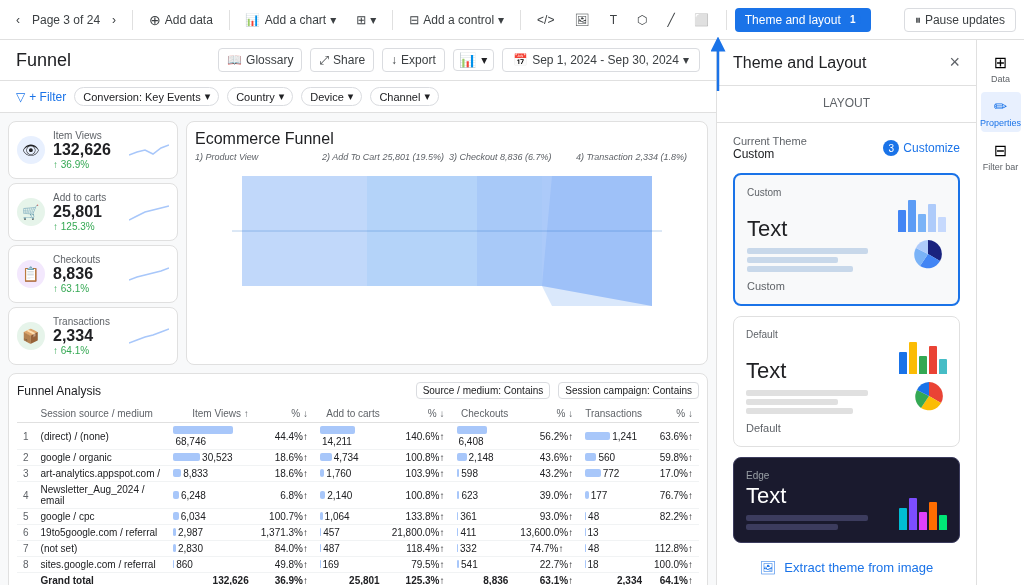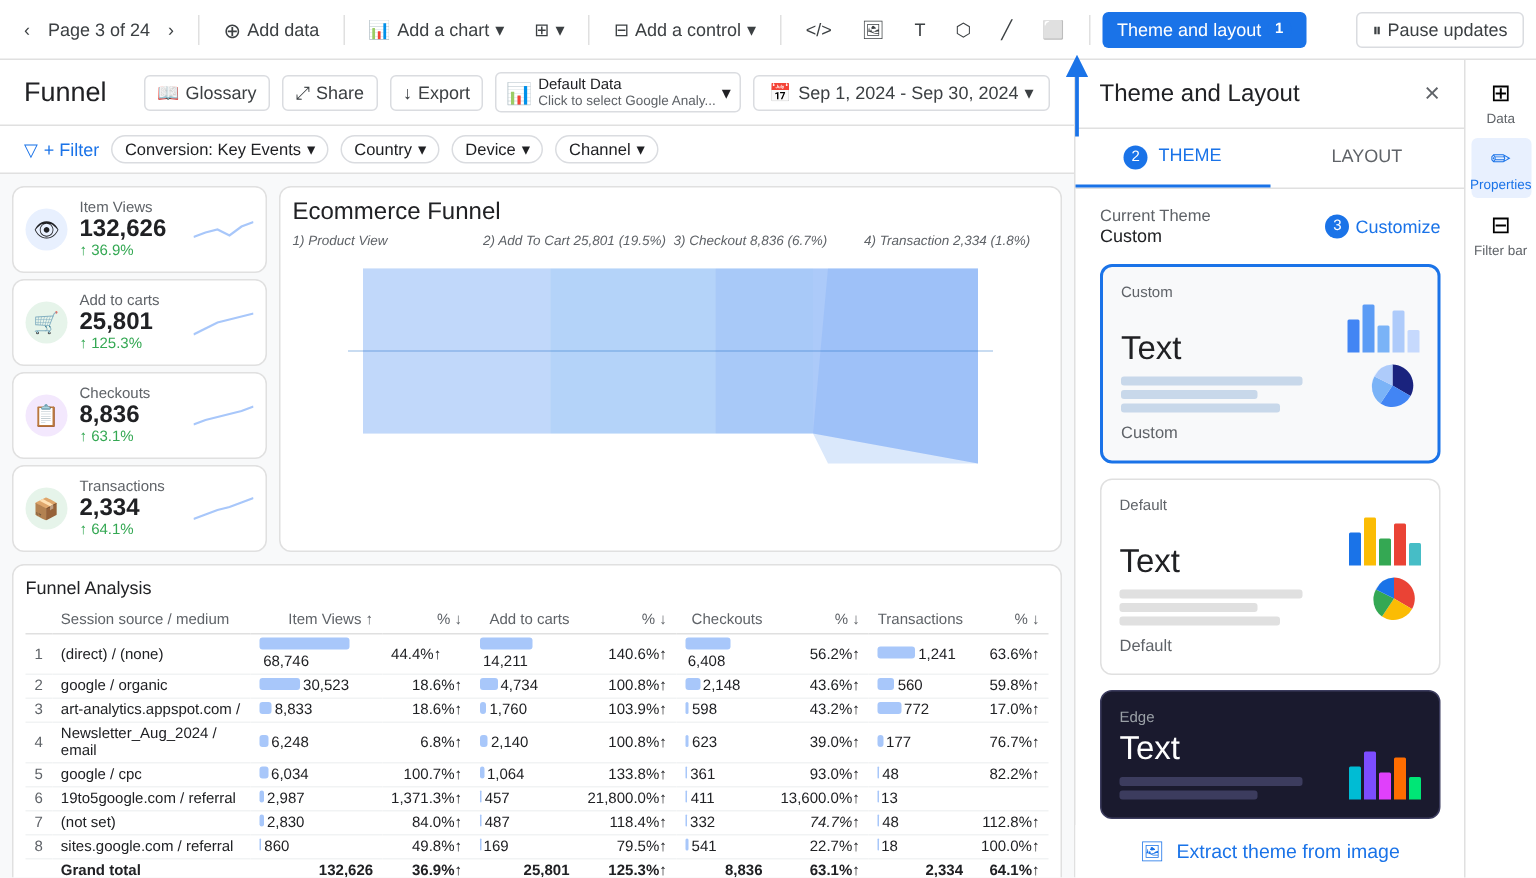--- a/index.html
+++ b/index.html
@@ -297,24 +297,20 @@
         <button class="header-btn">
           <span>⤢</span>
           <span>Share</span>
         </button>
         <button class="header-btn">
           <span>↓</span>
           <span>Export</span>
         </button>
         <div style="display:flex;align-items:center;gap:4px;border:1px solid #dadce0;border-radius:4px;padding:2px 6px;background:#fff">
           <span style="color:#e8710a;font-size:14px;">📊</span>
-          <div>
-            <div style="font-size:10px;font-weight:500;">Default Data</div>
-            <div style="font-size:9px;color:#5f6368;">Click to select Google Analy...</div>
-          </div>
           <span>▾</span>
         </div>
         <button class="date-btn">
           <span>📅</span>
           <span>Sep 1, 2024 - Sep 30, 2024</span>
           <span>▾</span>
         </button>
       </div>
     </div>
 
@@ -421,20 +417,24 @@
           <path d="M 310,10 L 310,120 L 420,140 L 420,10 Z" fill="#4285f4" opacity="0.3"></path>
 
           <line x1="0" y1="65" x2="430" y2="65" stroke="#1565c0" stroke-width="1" opacity="0.3"></line>
         </svg>
       </div>
     </div>
 
     <div class="analysis-section">
       <div class="analysis-header">
         <span class="analysis-title">Funnel Analysis</span>
+        <div class="analysis-filters">
+          <span class="analysis-filter">Source / medium: Contains</span>
+          <span class="analysis-filter">Session campaign: Contains</span>
+        </div>
       </div>
       <table class="data-table">
         <thead>
           <tr>
             <th></th>
             <th>Session source / medium</th>
             <th class="num">Item Views ↑</th>
             <th class="num">% ↓</th>
             <th class="num">Add to carts</th>
             <th class="num">% ↓</th>
@@ -442,21 +442,21 @@
             <th class="num">% ↓</th>
             <th class="num">Transactions</th>
             <th class="num">% ↓</th>
           </tr>
         </thead>
         <tbody id="table-body">
         <tr>
               <td style="color: rgb(95, 99, 104);">1</td>
               <td style="text-align: left;">(direct) / (none)</td>
               <td class="bar-cell"><span class="bar-fill" style="width:60px;"></span><span style="margin-left:2px;">68,746</span></td>
-              <td style="">44.4%↑</td>
+              <td style="text-align: right;">44.4%↑</td>
               <td class="bar-cell"><span class="bar-fill" style="width:35px;"></span><span style="margin-left:2px;">14,211</span></td>
               <td style="text-align: right;">140.6%↑</td>
               <td class="bar-cell"><span class="bar-fill" style="width:30px;"></span><span style="margin-left:2px;">6,408</span></td>
               <td style="text-align: right;">56.2%↑</td>
               <td class="bar-cell"><span class="bar-fill" style="width:25px;"></span><span style="margin-left:2px;">1,241</span></td>
               <td style="text-align: right;">63.6%↑</td>
             </tr>
             <tr>
               <td style="color: rgb(95, 99, 104);">2</td>
               <td style="text-align: left;">google / organic</td>
@@ -518,21 +518,21 @@
               <td style="text-align: right;"></td>
             </tr>
             <tr>
               <td style="color: rgb(95, 99, 104);">7</td>
               <td style="text-align: left;">(not set)</td>
               <td class="bar-cell"><span class="bar-fill" style="width:2.4699618886917056px;"></span><span style="margin-left:2px;">2,830</span></td>
               <td style="text-align: right;">84.0%↑</td>
               <td class="bar-cell"><span class="bar-fill" style="width:1.1994229821968896px;"></span><span style="margin-left:2px;">487</span></td>
               <td style="text-align: right;">118.4%↑</td>
               <td class="bar-cell"><span class="bar-fill" style="width:1.554307116104869px;"></span><span style="margin-left:2px;">332</span></td>
-              <td style="text-align: right; font-style: italic;">74.7%↑</td>
+              <td style="text-align: center;">74.7%↑</td>
               <td class="bar-cell"><span class="bar-fill" style="width:0.9669621273166802px;"></span><span style="margin-left:2px;">48</span></td>
               <td style="text-align: right;">112.8%↑</td>
             </tr>
             <tr>
               <td style="color: rgb(95, 99, 104);">8</td>
               <td style="text-align: left;">sites.google.com / referral</td>
               <td class="bar-cell"><span class="bar-fill" style="width:0.7505891251854653px;"></span><span style="margin-left:2px;">860</span></td>
               <td style="text-align: right;">49.8%↑</td>
               <td class="bar-cell"><span class="bar-fill" style="width:0.41622686651185703px;"></span><span style="margin-left:2px;">169</span></td>
               <td style="text-align: right;">79.5%↑</td>
@@ -561,24 +561,20 @@
 
   </div>
 
   <div class="right-panel">
     <div class="panel-header">
       <span class="panel-title">Theme and Layout</span>
       <button class="close-btn">×</button>
     </div>
 
     <div class="panel-tabs">
-      <button class="panel-tab active">
-        <span class="tab-badge">2</span>
-        <span>THEME</span>
-      </button>
       <button class="panel-tab">
         <span>LAYOUT</span>
       </button>
     </div>
 
     <div class="panel-content">
 
       <div class="current-theme-row">
         <div>
           <div class="current-theme-label">Current Theme</div>

